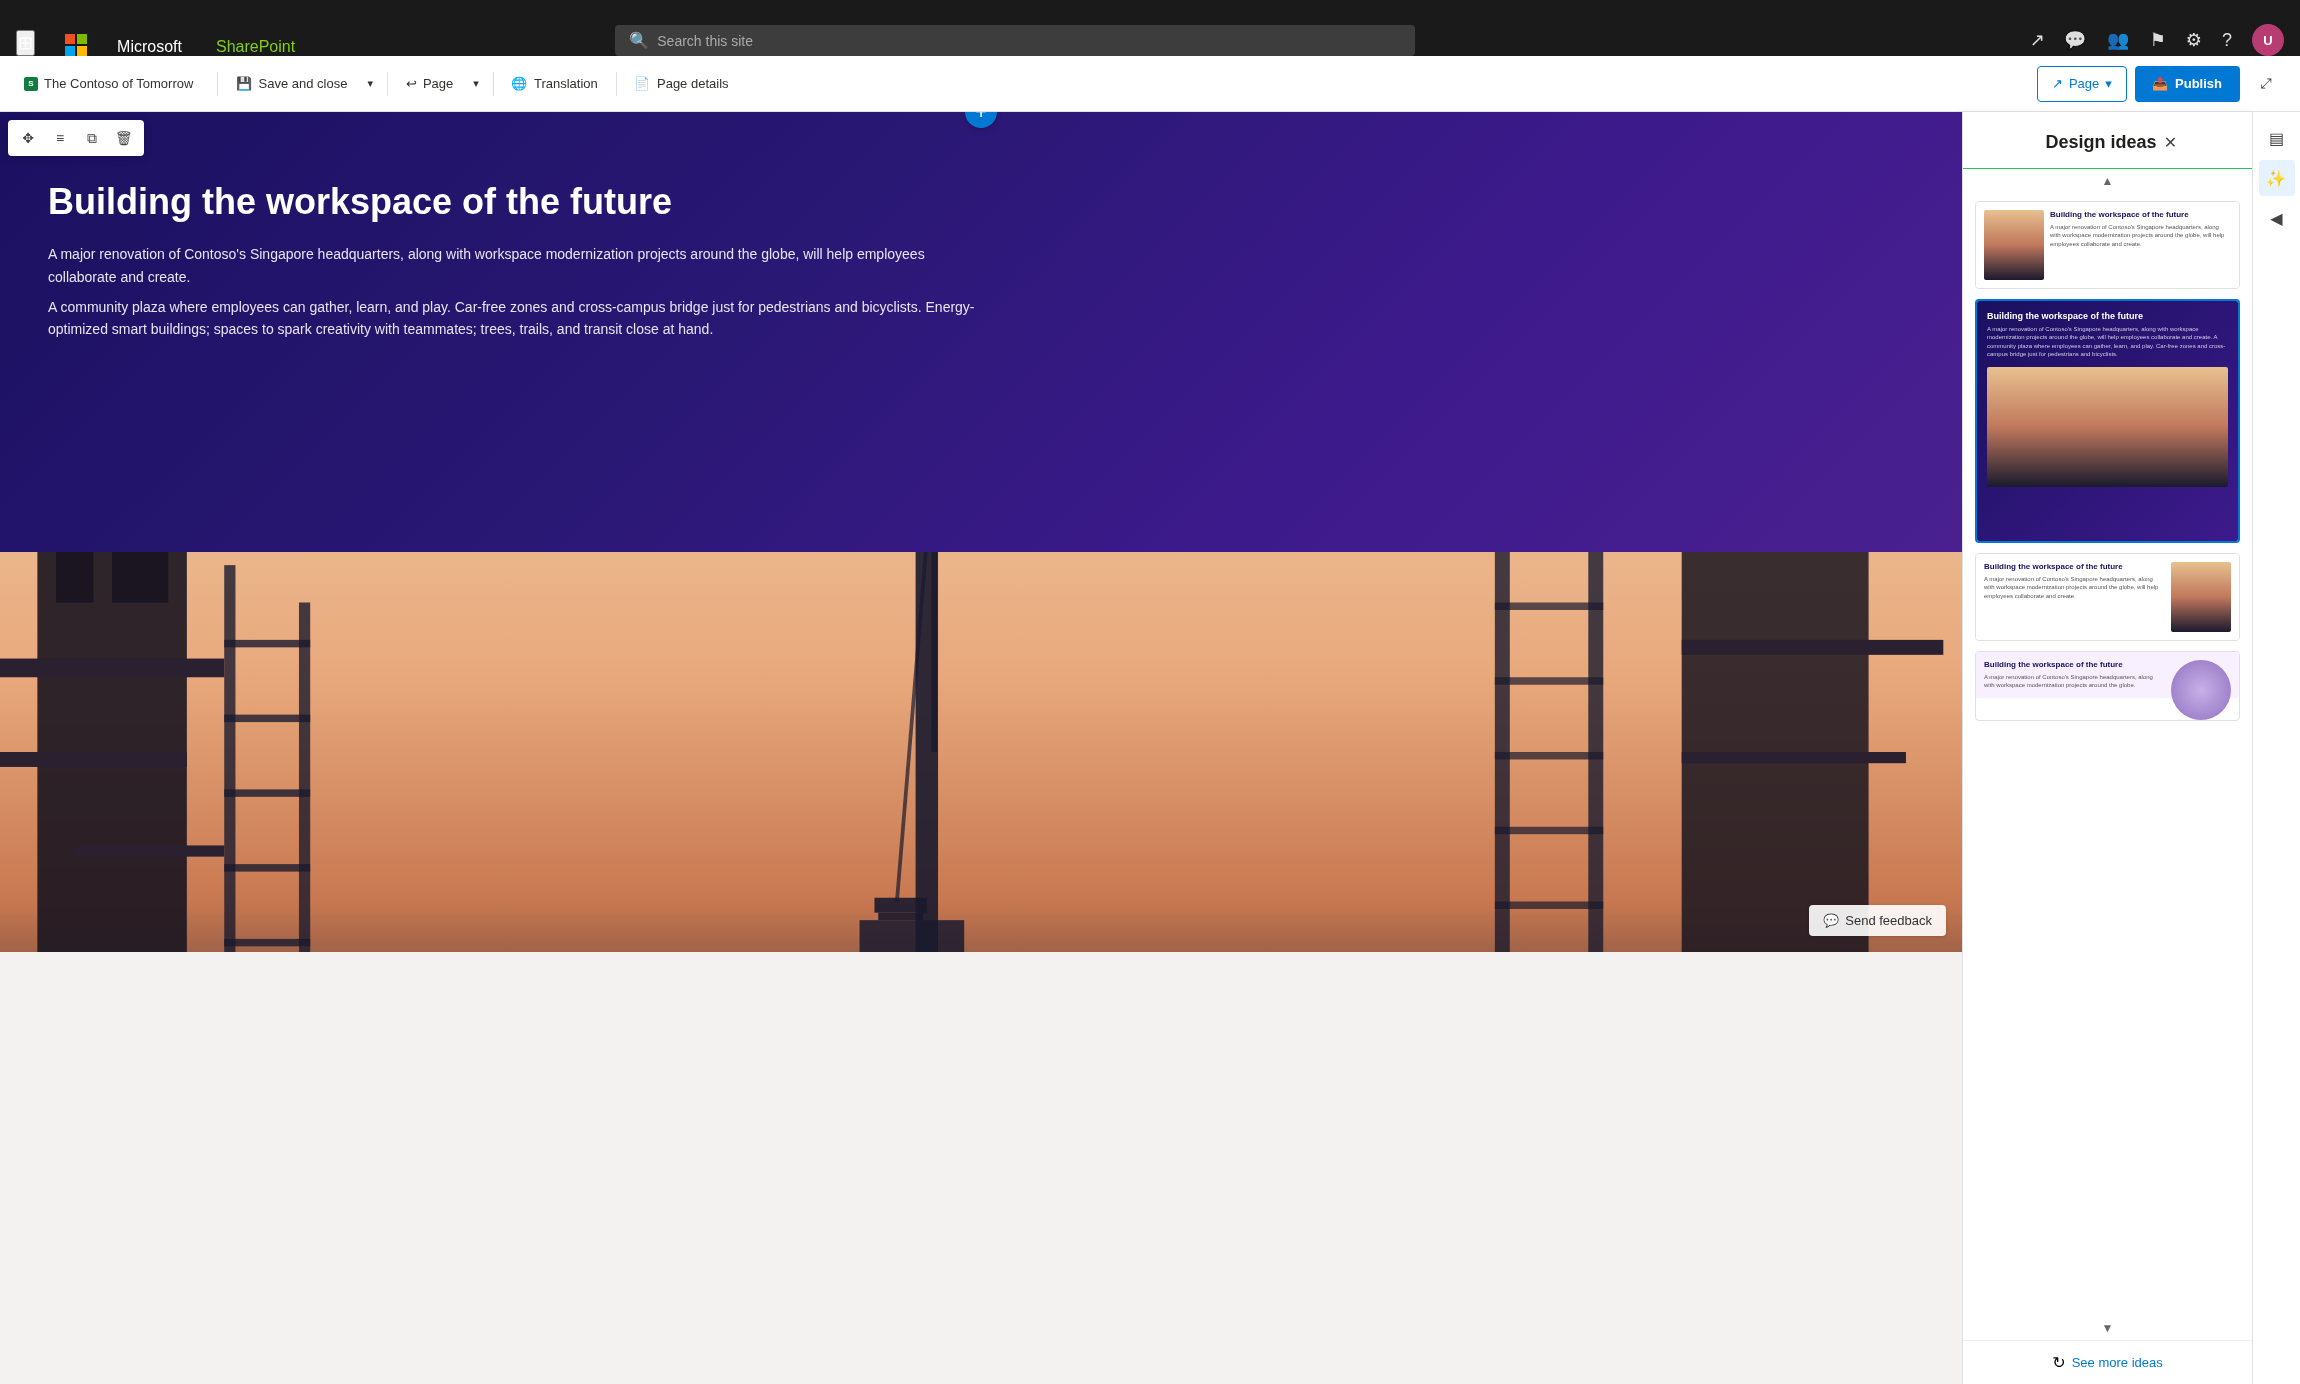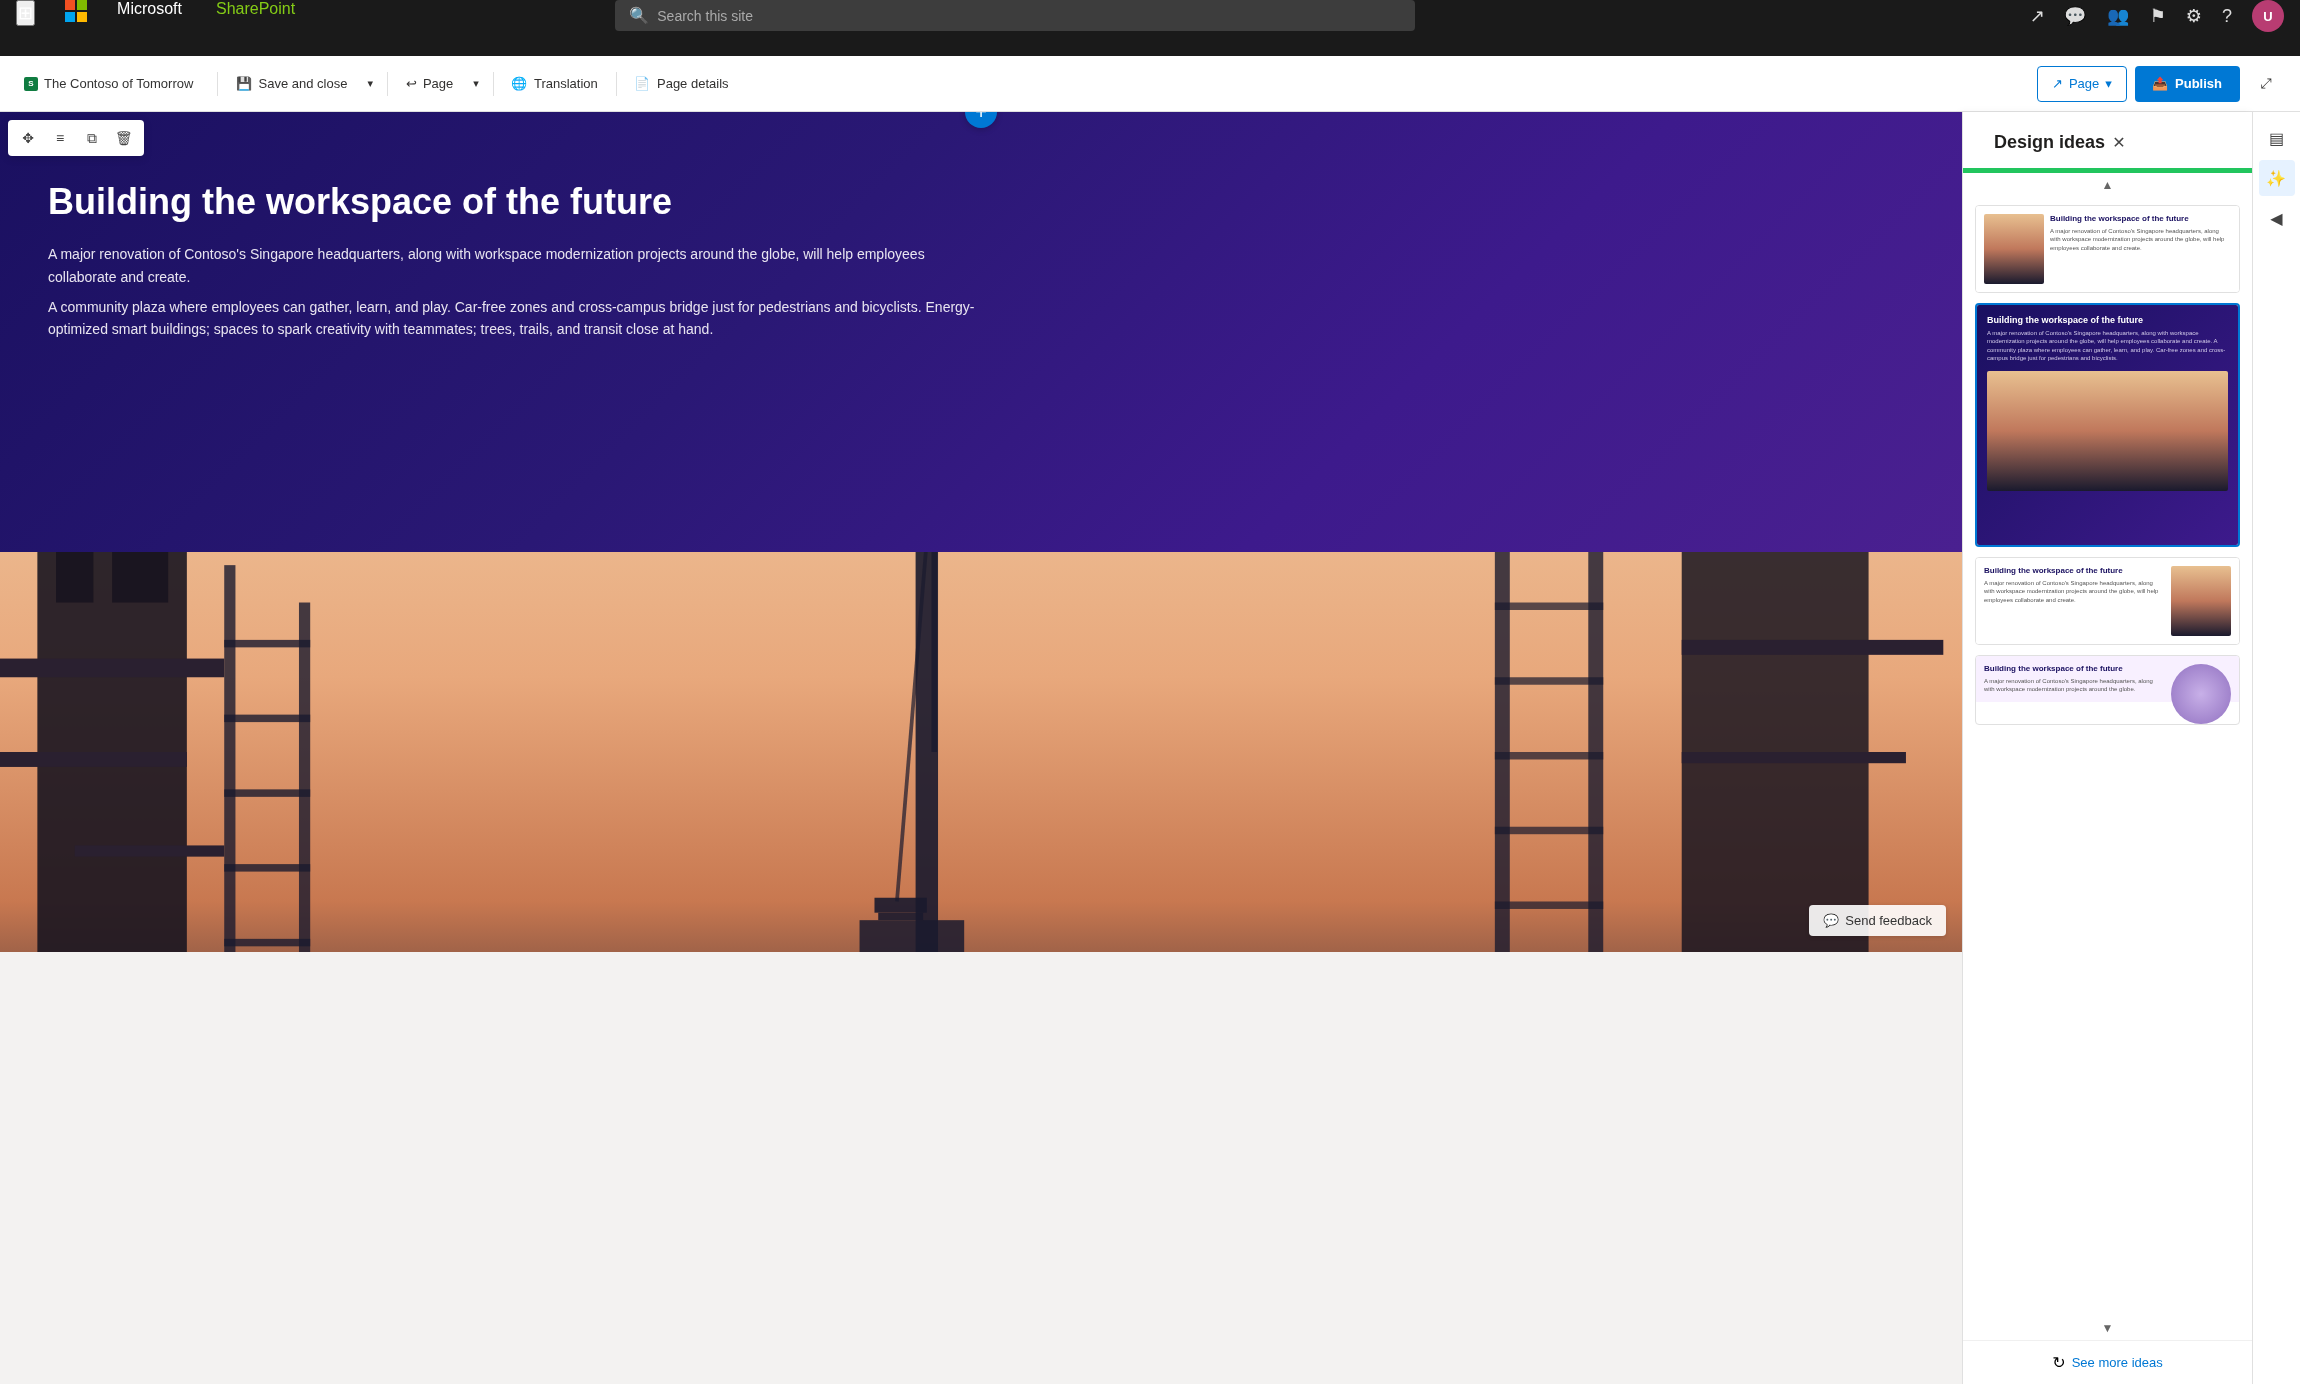--- a/index.html
+++ b/index.html
@@ -1,20 +1,20 @@
 <!DOCTYPE html>
 <html><head>
   <meta charset="utf-8">
   <style>
     * { box-sizing: border-box; margin: 0; padding: 0; }
     body { font-family: 'Segoe UI', Arial, sans-serif; background: #f3f2f1; overflow: hidden; width: 2300px; height: 1384px; }
 
     
     .top-nav {
-      display: flex; align-items: flex-start; background: #1a1a1a; height: 56px; padding: 0 16px; gap: 26px;
+      display: flex; align-items: flex-end; background: #1a1a1a; height: 56px; padding: 0 16px; gap: 26px;
     }
     .nav-grid-icon { color: #fff; font-size: 18px; margin-right: 4px; cursor: pointer; }
     .ms-logo { display: flex; gap: 2px; margin-right: 4px; }
     .ms-logo-sq { width: 10px; height: 10px; }
     .ms-sq-r { background: #f25022; }
     .ms-sq-g { background: #7fba00; }
     .ms-sq-b { background: #00a4ef; }
     .ms-sq-y { background: #ffb900; }
     .ms-logo-grid { display: grid; grid-template-columns: 1fr 1fr; gap: 2px; }
     .nav-company { color: #fff; font-size: 16px; font-weight: 400; margin-right: 8px; }
@@ -132,22 +132,22 @@
       font-family: 'Segoe UI', Arial, sans-serif; box-shadow: 0 1px 4px rgba(0,0,0,0.15);
     }
 
     
     .right-panel {
       width: 290px; background: #fff; border-left: 1px solid #e0e0e0;
       display: flex; flex-direction: column; height: 100%;
       box-shadow: -2px 0 8px rgba(0,0,0,0.05);
     }
     .panel-header {
-      display: flex; align-items: center; justify-content: flex-start;
-      padding: 16px 16px 12px 31px; border-bottom: 5px solid #22c55e;
+      display: flex; align-items: center; justify-content: center;
+      padding: 16px 16px 12px 31px; border-bottom: 1px solid #22c55e;
     }
     .panel-title { font-size: 18px; font-weight: 600; color: #201f1e; }
     .panel-close {
       width: 28px; height: 28px; border: none; background: transparent; cursor: pointer;
       font-size: 16px; color: #444; border-radius: 4px; display: flex; align-items: center; justify-content: center;
     }
     .panel-scroll { flex: 1; overflow-y: auto; padding: 8px 12px; }
     .design-card {
       border-radius: 4px; overflow: hidden; margin-bottom: 10px;
       border: 1px solid #e0e0e0; cursor: pointer; transition: border-color 0.15s;

